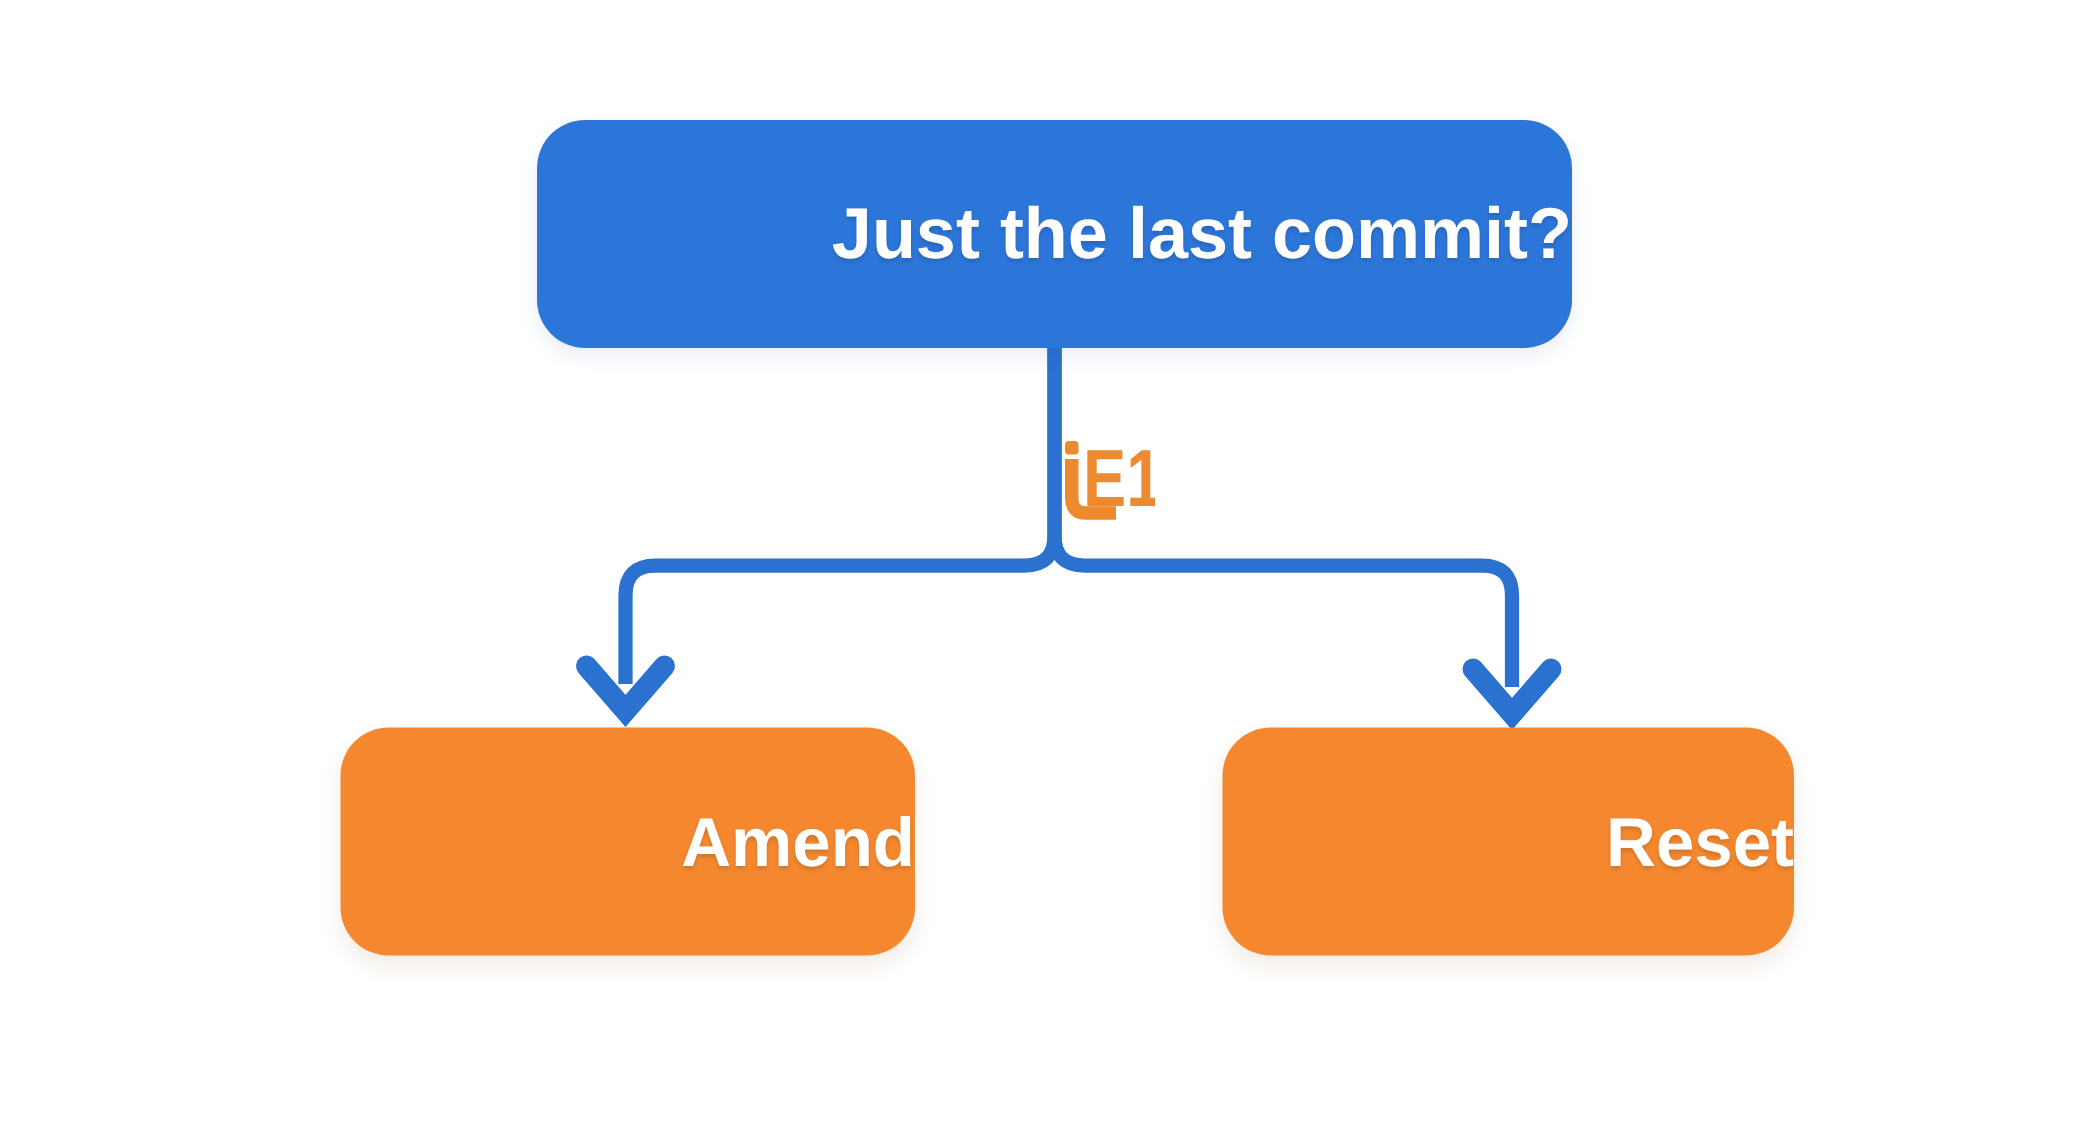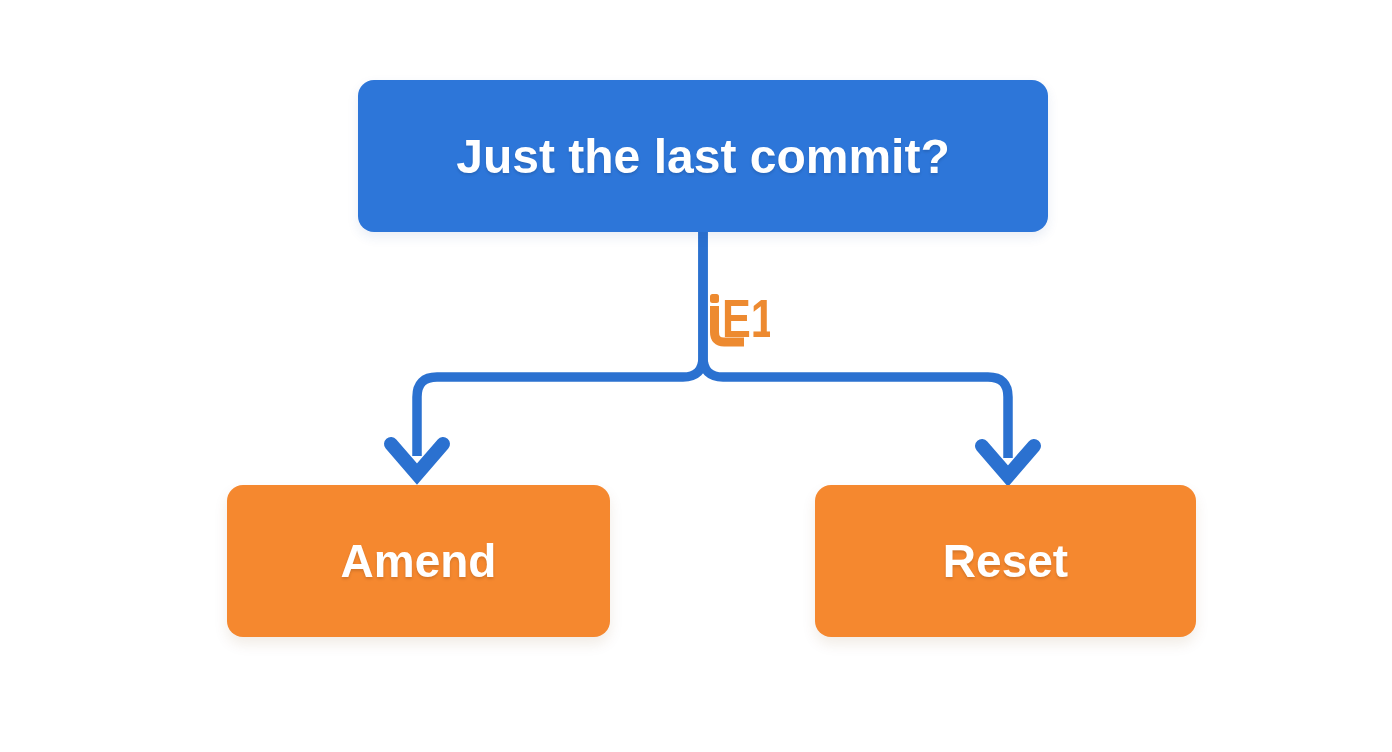--- a/index.html
+++ b/index.html
@@ -11,22 +11,22 @@
     position: relative;
     width: 1392px;
     height: 752px;
     overflow: hidden;
     background: radial-gradient(120% 120% at 50% 45%, #ffffff 68%, #f2f3f5 100%);
   }
   .node {
     position: absolute;
     display: flex;
     align-items: center;
-    justify-content: center;
-    border-radius: 16px;
+    justify-content: flex-end;
+    border-radius: 32px;
     color: #ffffff;
     font-weight: 700;
     text-shadow: 0 2px 3px rgba(0,0,0,0.14);
   }
   .node-root {
     left: 358px; top: 80px;
     width: 690px; height: 152px;
     font-size: 48px;
     box-shadow: 0 5px 12px rgba(40,80,160,0.10);
   }

